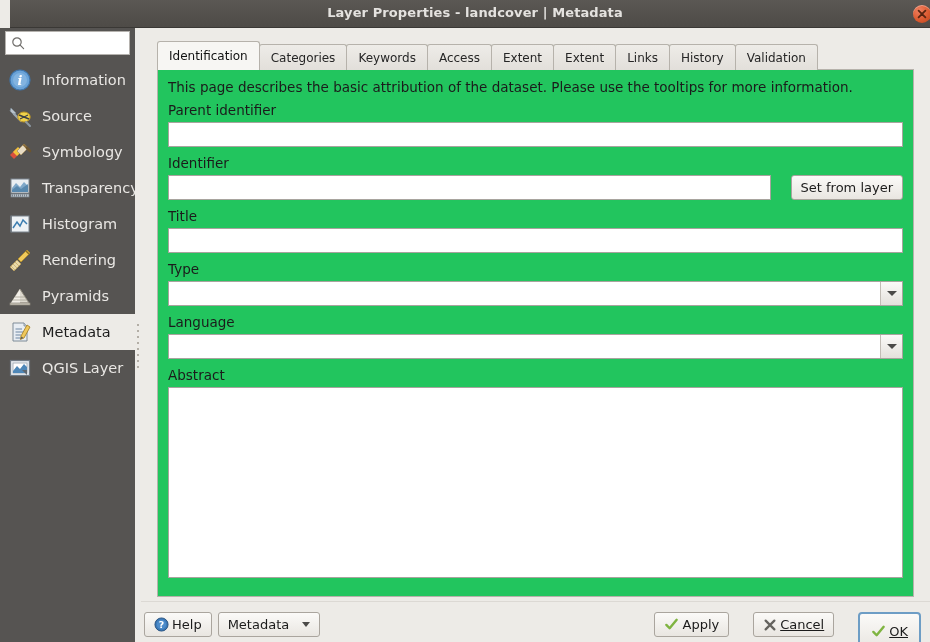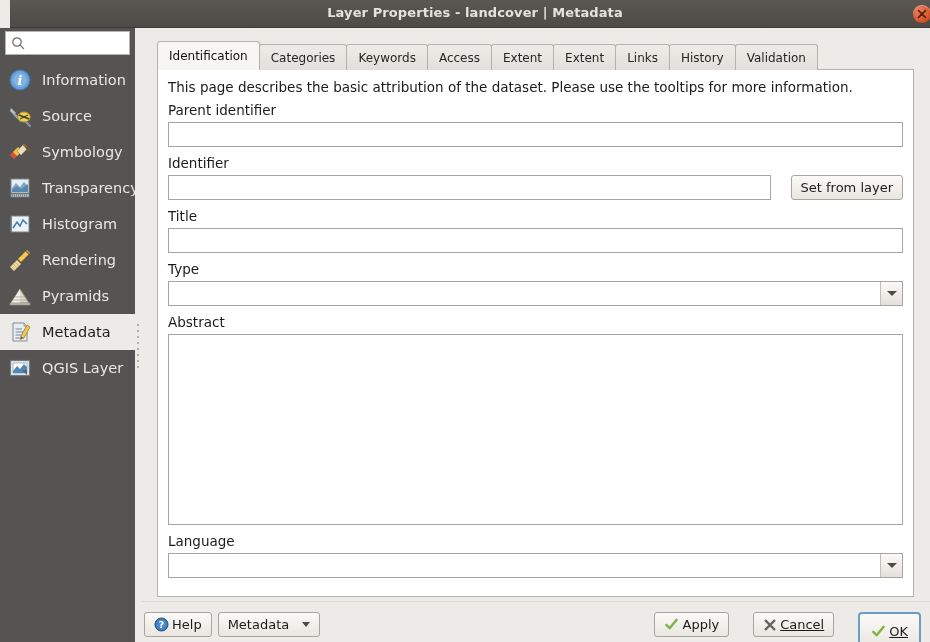--- a/index.html
+++ b/index.html
@@ -200,21 +200,21 @@
     border-color: #b6b2ab;
   }
 
   
   .tab-frame {
     position: absolute;
     left: 16px;
     top: 41px;
     width: 757px;
     height: 528px;
-    background: #ffffff;
+    background: #22c55e;
     border: 1px solid #b6b2ab;
     box-sizing: border-box;
   }
   .tab-frame-inner {
     position: absolute;
     left: 0; top: 0;
     width: 100%;
     height: 100%;
     padding: 9px 10px 0 10px;
     box-sizing: border-box;
@@ -543,34 +543,34 @@
           <div class="field-label">Type</div>
           <div class="combo">
             <span class="combo-value"></span>
             <span class="combo-arrow-box">
               <span class="combo-arrow"></span>
             </span>
           </div>
         </div>
 
         <div class="field-block">
-          <div class="field-label">Abstract</div>
-          <textarea class="textarea" placeholder="" style=""></textarea>
-        </div>
-
-        <div class="field-block">
           <div class="field-label">Language</div>
           <div class="combo">
             <span class="combo-value"></span>
             <span class="combo-arrow-box">
               <span class="combo-arrow"></span>
             </span>
           </div>
         </div>
 
+        <div class="field-block">
+          <div class="field-label">Abstract</div>
+          <textarea class="textarea" placeholder="" style=""></textarea>
+        </div>
+
       </div>
     </div>
   </div>
 
   <div class="sep-line"></div>
 
   <div class="footer">
 
     <div class="footer-left">
       <button class="btn btn-ico">

